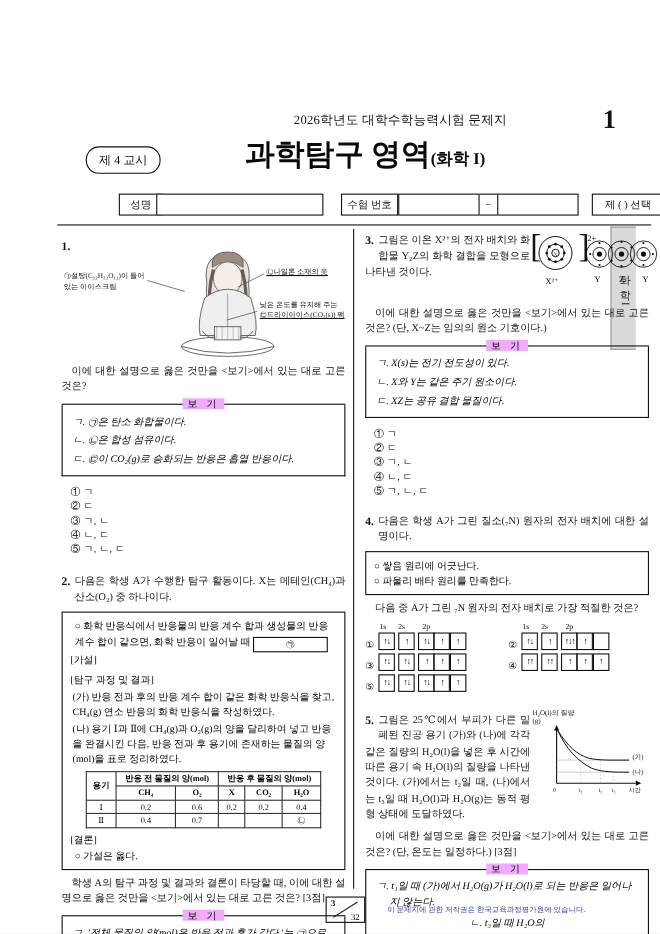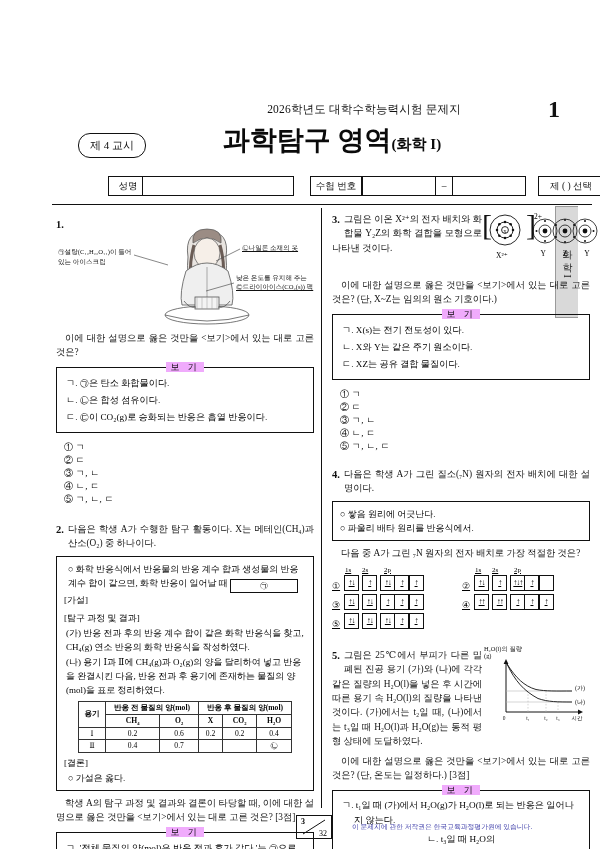--- a/index.html
+++ b/index.html
@@ -35,39 +35,39 @@
   .qnum{font-weight:700;font-size:10.5px;float:left;margin-right:4px;}
   .q{font-size:9.3px;line-height:1.55;color:#111;text-align:justify;margin-bottom:5px;}
   .q.indent{text-indent:9px;}
 
   
   .boxed{border:1.1px solid #111;padding:5px 7px;font-size:9px;line-height:1.6;margin:4px 0 5px 0;}
   .bogi-wrap{position:relative;margin:7px 0 4px 0;}
   .bogi-title{position:absolute;left:0;right:0;top:-6px;text-align:center;font-size:9px;letter-spacing:3px;background:transparent;}
   .bogi-title b{background:#f0abfc;padding:0 4px;font-weight:400;}
   .bogi-rule{border-top:1.1px solid #111;position:relative;}
-  .bogi-box{border:1.1px solid #111;border-top:none;padding:7px 9px 6px 9px;font-size:9.2px;line-height:1.85;}
+  .bogi-box{border:1.1px solid #111;border-top:none;padding:7px 9px 6px 9px;font-size:9.2px;line-height:1.85;font-style:italic;}
   .bogi-box .it{display:block;text-indent:-12px;padding-left:12px;}
   .choices{display:flex;justify-content:space-between;font-size:9px;padding:4px 6px 0 8px;letter-spacing:.3px;flex-direction:column;}
   .choices span{white-space:nowrap;}
 
   
   .illus{position:relative;height:112px;margin:4px 0 2px 0;}
   .person{position:absolute;left:108px;top:6px;}
   .cap{position:absolute;font-size:6.6px;line-height:1.45;color:#111;}
   .cap.u{text-decoration:underline;}
 
   
   table.data{border-collapse:collapse;width:214px;margin:3px auto 2px auto;font-size:7.6px;}
   table.data th,table.data td{border:.9px solid #333;text-align:center;padding:1px 0;line-height:1.3;}
   table.data thead tr:first-child th{border-bottom:.9px solid #333;}
   .brk{position:absolute;font-size:30px;font-weight:300;color:#111;}
 
   
-  .orb-grid{margin-top:3px;text-decoration:underline;}
+  .orb-grid{margin-top:3px;}
   .orb-line{display:flex;align-items:flex-end;gap:4px;margin-bottom:3px;}
   .orb-label{font-size:9px;width:9px;}
   .cellset{display:flex;}
   .ocell{width:13px;height:14px;border:.9px solid #111;margin-left:-0.9px;display:flex;align-items:center;justify-content:center;
     font-size:8px;line-height:1;letter-spacing:-1px;}
   .orb-head{display:flex;font-size:7px;margin-left:13px;margin-bottom:1px;}
 
   
   .graph{position:relative;width:104px;height:74px;}
   .glbl{position:absolute;font-size:6.4px;color:#111;}
@@ -331,21 +331,21 @@
       </div>
     </div>
 
     <div style="margin-top:14px;">
       <div class="q">
         <span class="qnum">4.</span>
         <span>다음은 학생 A가 그린 질소(₇N) 원자의 전자 배치에 대한 설명이다.</span>
       </div>
       <div class="boxed">
         <div>○ 쌓음 원리에 어긋난다.</div>
-        <div>○ 파울리 배타 원리를 반응식에서.</div>
+        <div>○ 파울리 배타 원리를 만족한다.</div>
       </div>
       <div class="q indent">다음 중 A가 그린 ₇N 원자의 전자 배치로 가장 적절한 것은?</div>
 
       <div class="orb-grid">
         <div style="display:flex;gap:12px;">
           <div style="width:118px;">
             <div class="orb-head">
               <span style="width:17px;">1s</span>
               <span style="width:22px;">2s</span>
               <span>2p</span>

